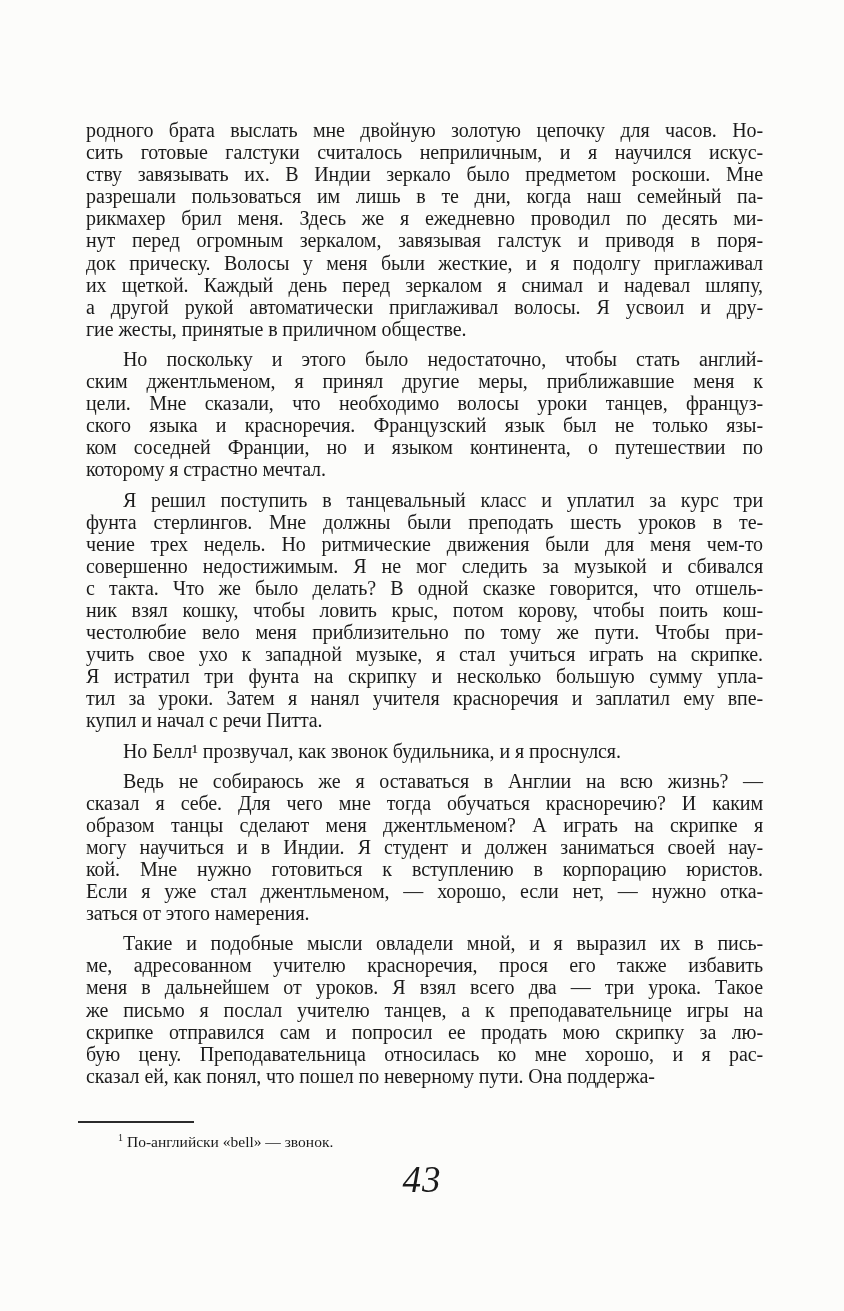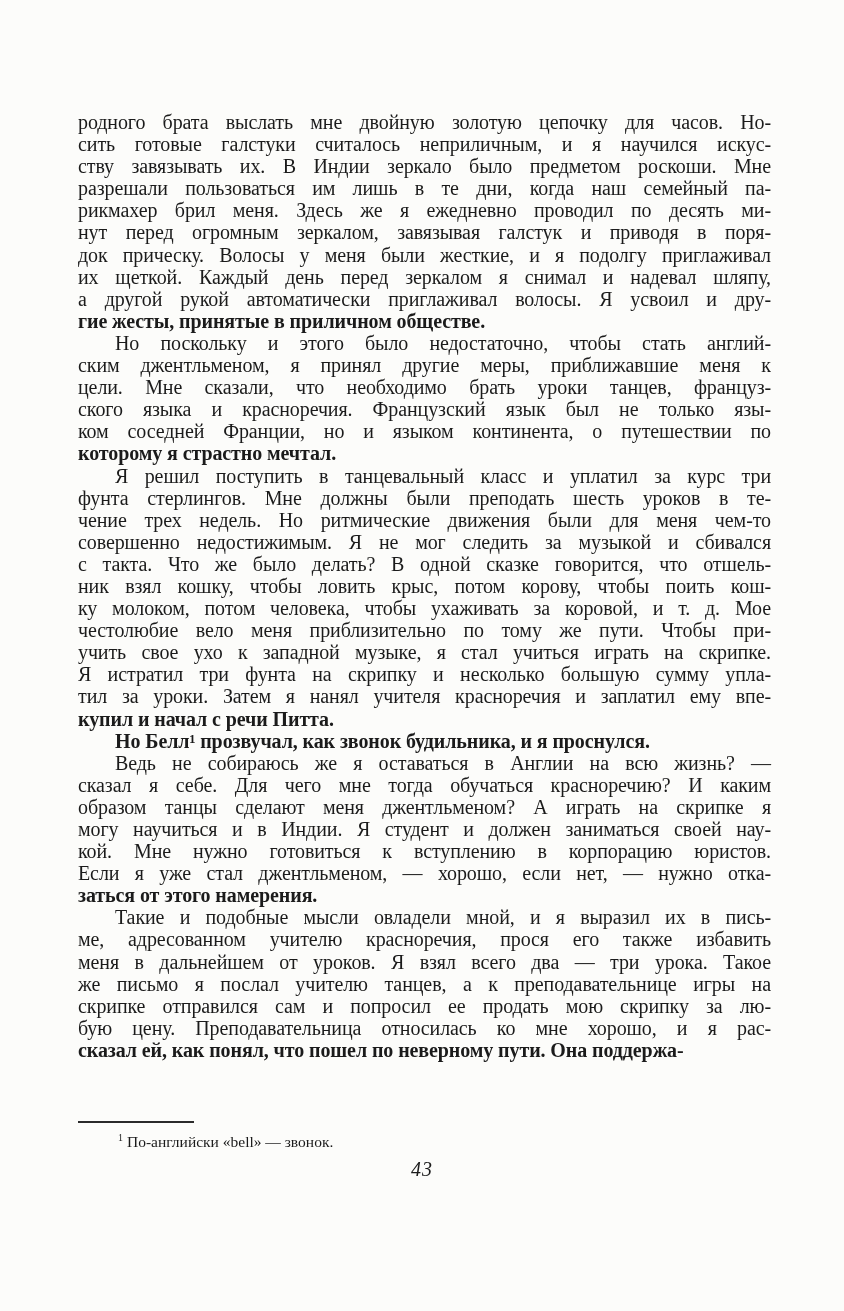--- a/index.html
+++ b/index.html
@@ -21,30 +21,29 @@
   }
   .body-text {
     position: absolute;
     left: 78px;
     top: 111px;
     width: 693px;
     font-size: 20px;
     line-height: 22.1px;
     letter-spacing: -0.1px;
   }
-  .para { margin: 0; padding: 0; }
+  .para { margin: 8px; padding: 0; }
   .line {
     text-align: justify;
     text-align-last: justify;
     height: 22.1px;
   }
   .para .line:last-child {
     text-align: left;
     text-align-last: left;
-    font-weight: bold;
   }
   .para.indent .line:first-child {
     text-indent: 37px;
   }
   .footnote-divider {
     position: absolute;
     left: 78px;
     top: 1121px;
     width: 116px;
     height: 0;
@@ -65,21 +64,21 @@
     line-height: 0;
     margin-right: 4px;
   }
   .page-number {
     position: absolute;
     left: 0;
     top: 1158px;
     width: 844px;
     text-align: center;
     font-style: italic;
-    font-size: 20px;
+    font-size: 37px;
     letter-spacing: 1px;
   }
 </style>
 </head>
 <body style="background: rgb(252, 252, 250);">
 
 <div class="sheet" style="color: rgb(27, 27, 27);">
 
   <section class="body-text" id="body-text">
       <div class="para">
@@ -90,33 +89,32 @@
         <div class="line">рикмахер брил меня. Здесь же я ежедневно проводил по десять ми-</div>
         <div class="line">нут перед огромным зеркалом, завязывая галстук и приводя в поря-</div>
         <div class="line">док прическу. Волосы у меня были жесткие, и я подолгу приглаживал</div>
         <div class="line">их щеткой. Каждый день перед зеркалом я снимал и надевал шляпу,</div>
         <div class="line">а другой рукой автоматически приглаживал волосы. Я усвоил и дру-</div>
         <div class="line">гие жесты, принятые в приличном обществе.</div>
       </div>
       <div class="para indent">
         <div class="line">Но поскольку и этого было недостаточно, чтобы стать англий-</div>
         <div class="line">ским джентльменом, я принял другие меры, приближавшие меня к</div>
-        <div class="line">цели. Мне сказали, что необходимо брать уроки танцев, француз-</div>
+        <div class="line">цели. Мне сказали, что необходимо волосы уроки танцев, француз-</div>
         <div class="line">ского языка и красноречия. Французский язык был не только язы-</div>
         <div class="line">ком соседней Франции, но и языком континента, о путешествии по</div>
         <div class="line">которому я страстно мечтал.</div>
       </div>
       <div class="para indent">
         <div class="line">Я решил поступить в танцевальный класс и уплатил за курс три</div>
         <div class="line">фунта стерлингов. Мне должны были преподать шесть уроков в те-</div>
         <div class="line">чение трех недель. Но ритмические движения были для меня чем-то</div>
         <div class="line">совершенно недостижимым. Я не мог следить за музыкой и сбивался</div>
         <div class="line">с такта. Что же было делать? В одной сказке говорится, что отшель-</div>
         <div class="line">ник взял кошку, чтобы ловить крыс, потом корову, чтобы поить кош-</div>
-        <div class="line">ку молоком, потом человека, чтобы ухаживать за коровой, и т. д. Мое</div>
         <div class="line">честолюбие вело меня приблизительно по тому же пути. Чтобы при-</div>
         <div class="line">учить свое ухо к западной музыке, я стал учиться играть на скрипке.</div>
         <div class="line">Я истратил три фунта на скрипку и несколько большую сумму упла-</div>
         <div class="line">тил за уроки. Затем я нанял учителя красноречия и заплатил ему впе-</div>
         <div class="line">купил и начал с речи Питта.</div>
       </div>
       <div class="para indent">
         <div class="line">Но Белл¹ прозвучал, как звонок будильника, и я проснулся.</div>
       </div>
       <div class="para indent">

